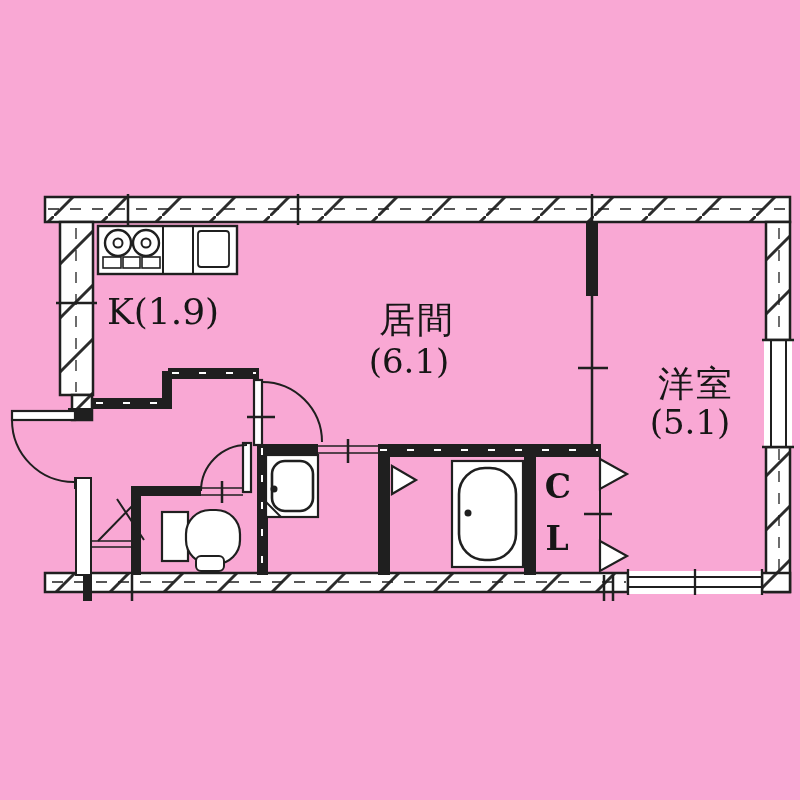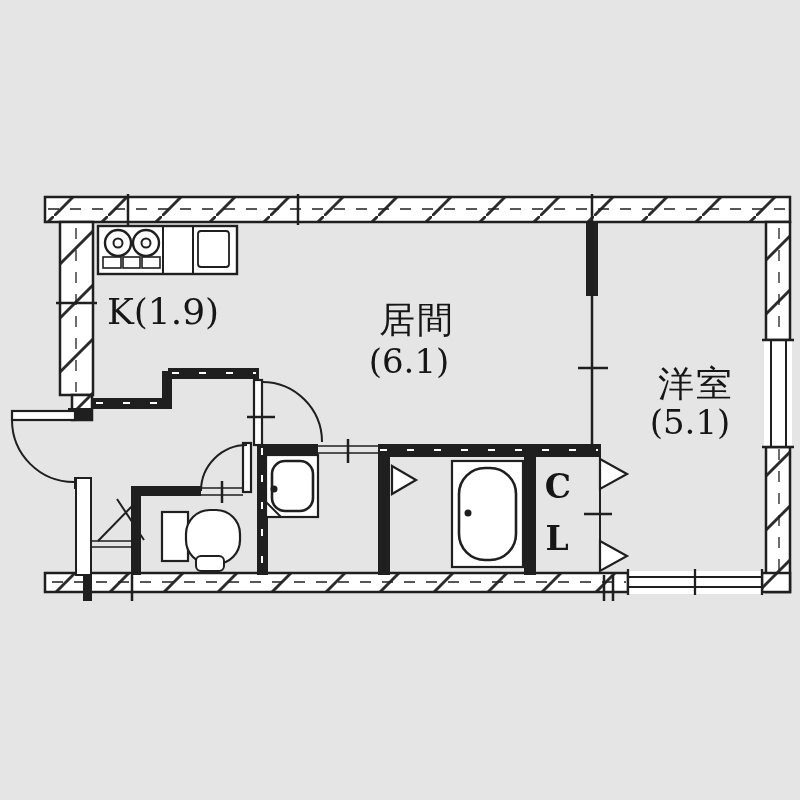--- a/index.html
+++ b/index.html
@@ -1,16 +1,16 @@
 <!DOCTYPE html>
 <html><head>
 <meta charset="utf-8">
 <style>
   html,body{margin:0;padding:0;background:#fff;}
-  #stage{position:relative;width:800px;height:800px;background:#e5e5e5;overflow:hidden;}
+  #stage{position:relative;width:800px;height:800px;background:#f9a8d4;overflow:hidden;}
   svg{display:block;}
   text{font-family:"DejaVu Serif","Liberation Serif",serif;fill:#161616;}
   .ln{stroke:#1f1f1f;fill:none;}
   .wallfill{fill:#1f1f1f;stroke:none;}
   .fix{fill:#ffffff;stroke:#1f1f1f;}
 </style>
 </head>
 <body>
 
 <div id="stage">

